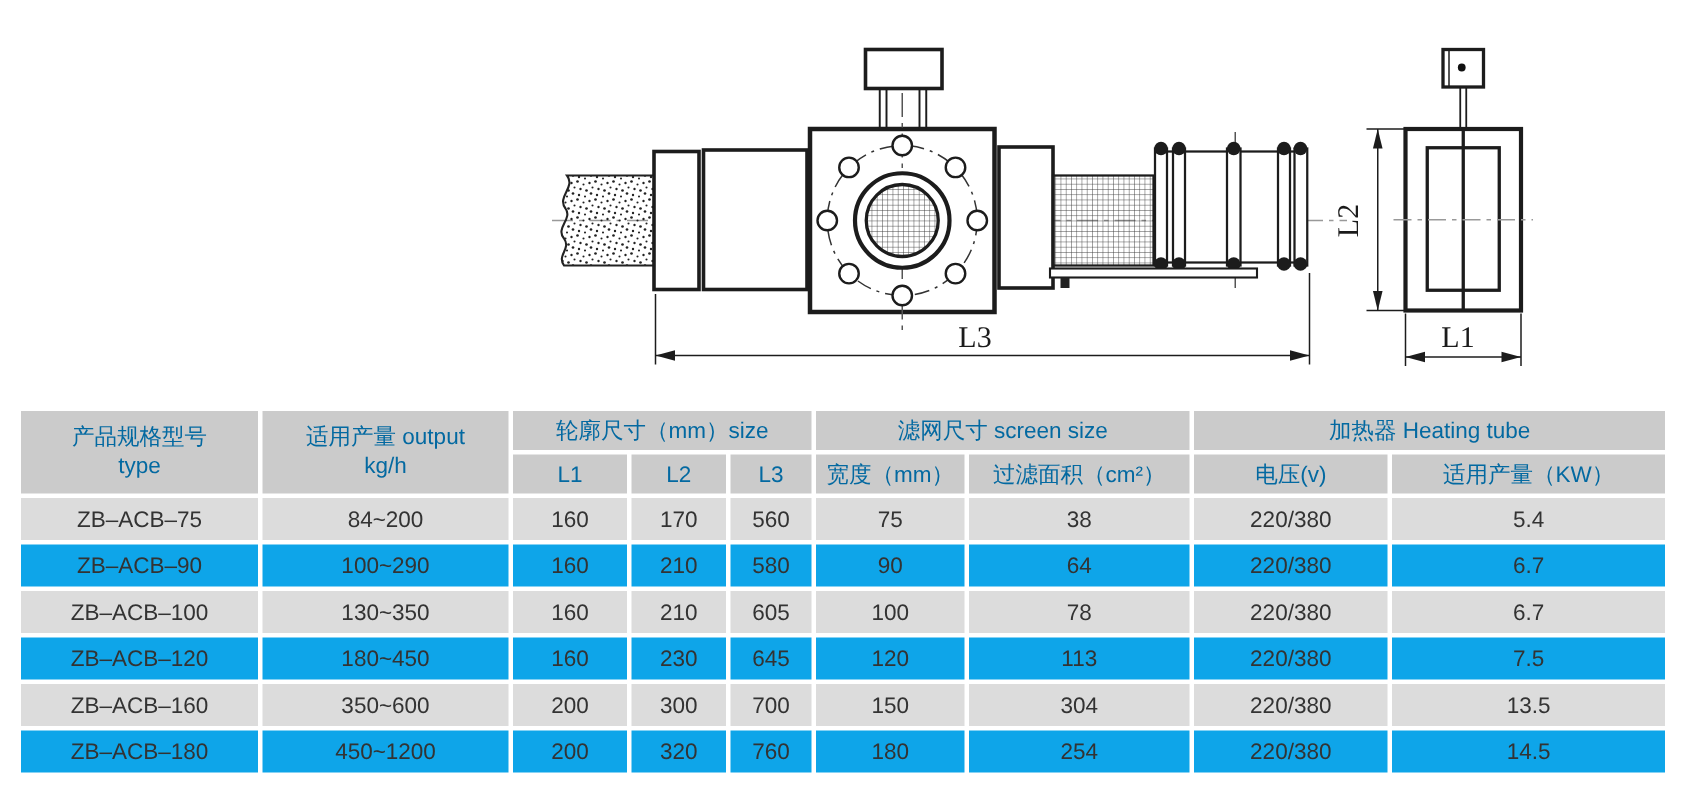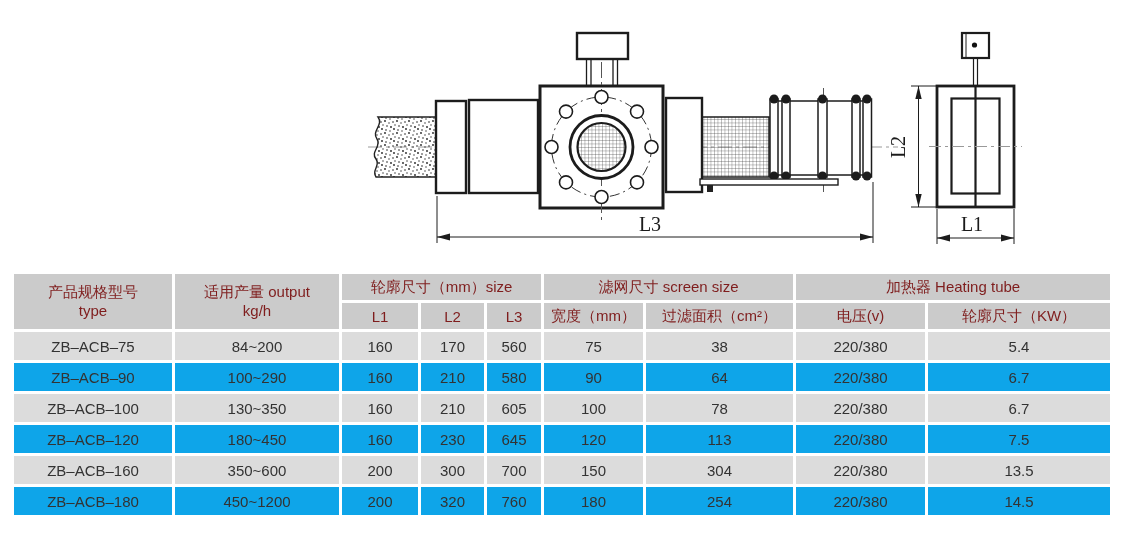--- a/index.html
+++ b/index.html
@@ -9,21 +9,21 @@
 
   
   .drawing{position:absolute;left:0;top:0;width:1127px;height:265px;}
   .dim{font-family:"Liberation Serif","DejaVu Serif",serif;font-size:20px;fill:#1b1b1b;}
 
   
   table.spec{position:absolute;left:11px;top:271px;width:1102px;
              border-collapse:separate;border-spacing:3px;table-layout:fixed;}
   table.spec th,table.spec td{text-align:center;vertical-align:middle;padding:0;
              font-size:15px;color:#333;font-weight:400;white-space:nowrap;overflow:hidden;}
-  table.spec thead th{background:#cbcbcb;height:26px;color:#7f1d1d;}
+  table.spec thead th{background:#cbcbcb;height:26px;color:#0369a1;}
   table.spec tbody td{height:28px;}
   table.spec tr.odd  td{background:#dcdcdc;}
   table.spec tr.even td{background:#0ea5e9;}
   .two-line div{line-height:1.25;}
 
   
   .watermark{position:absolute;left:884px;top:438px;width:243px;height:100px;
              pointer-events:none;z-index:5;}
   .watermark .brand{position:absolute;left:62px;top:18px;
              font-size:54px;font-weight:bold;font-style:italic;
@@ -185,21 +185,21 @@
         <th colspan="2">滤网尺寸 screen size</th>
         <th colspan="2">加热器 Heating tube</th>
       </tr>
       <tr>
         <th>L1</th>
         <th>L2</th>
         <th>L3</th>
         <th>宽度（mm）</th>
         <th>过滤面积（cm²）</th>
         <th>电压(v)</th>
-        <th>轮廓尺寸（KW）</th>
+        <th>适用产量（KW）</th>
       </tr>
     </thead>
     <tbody>
       <tr class="odd">
         <td>ZB–ACB–75</td>
         <td>84~200</td>
         <td>160</td>
         <td>170</td>
         <td>560</td>
         <td>75</td>

